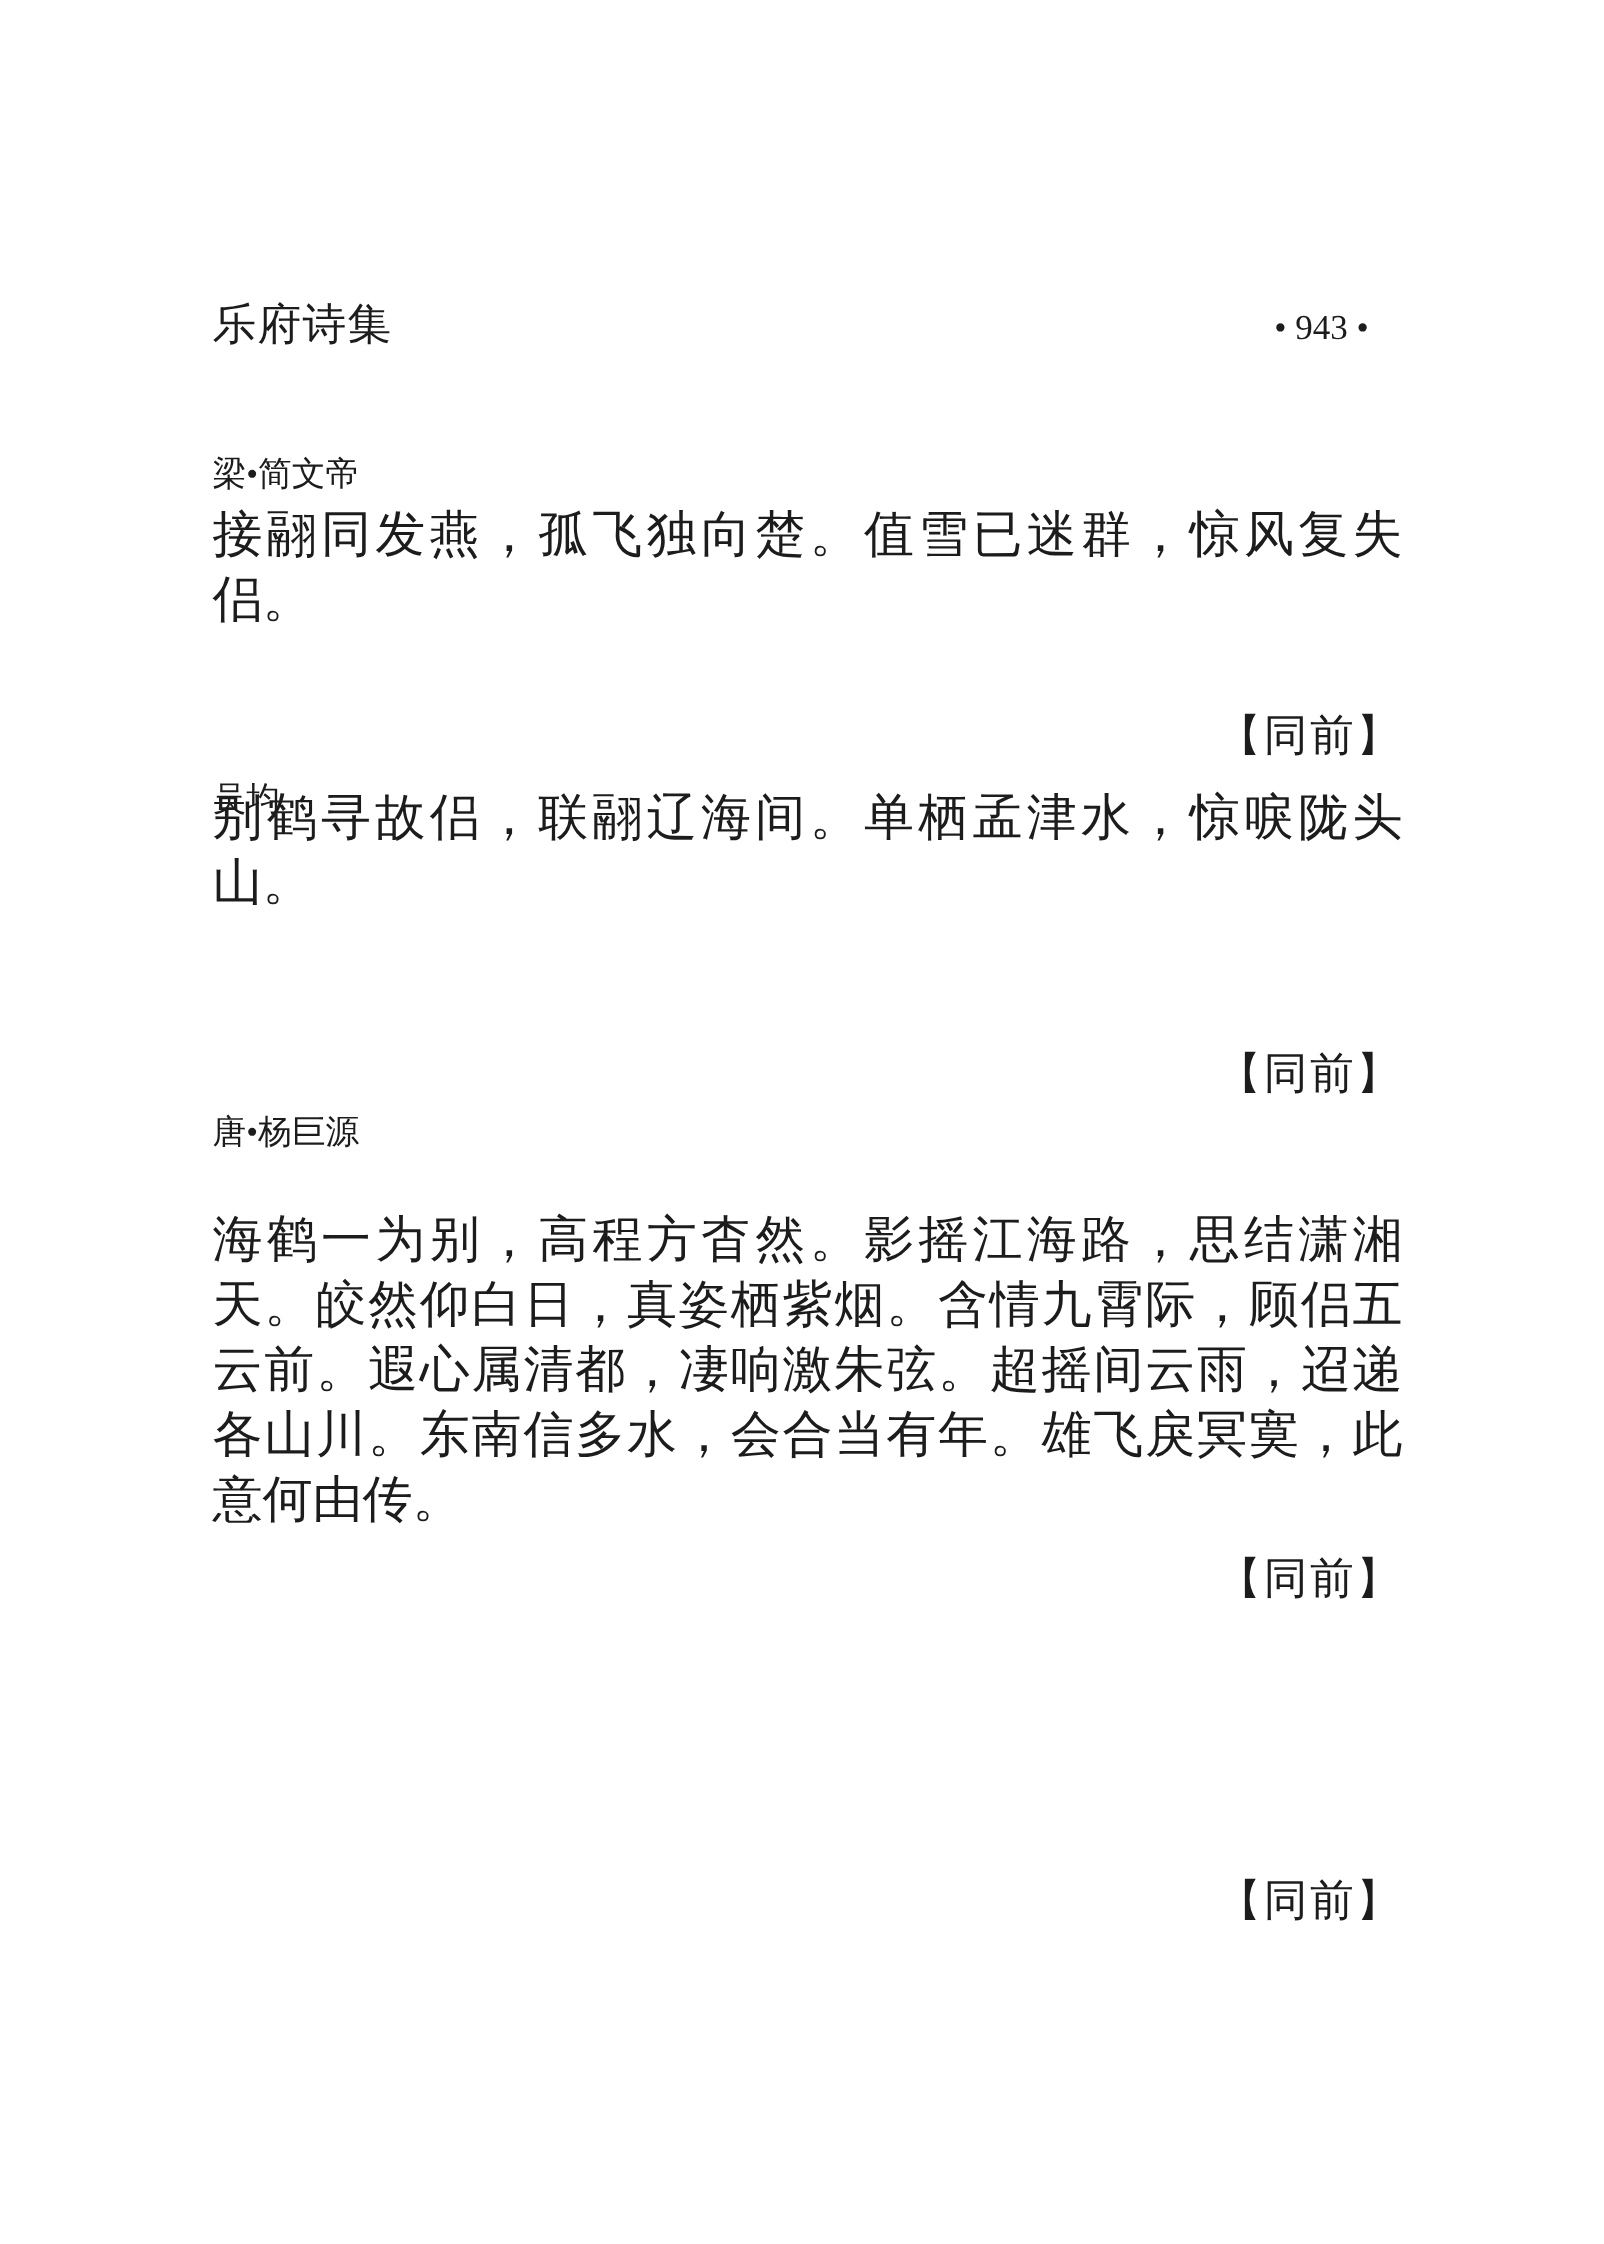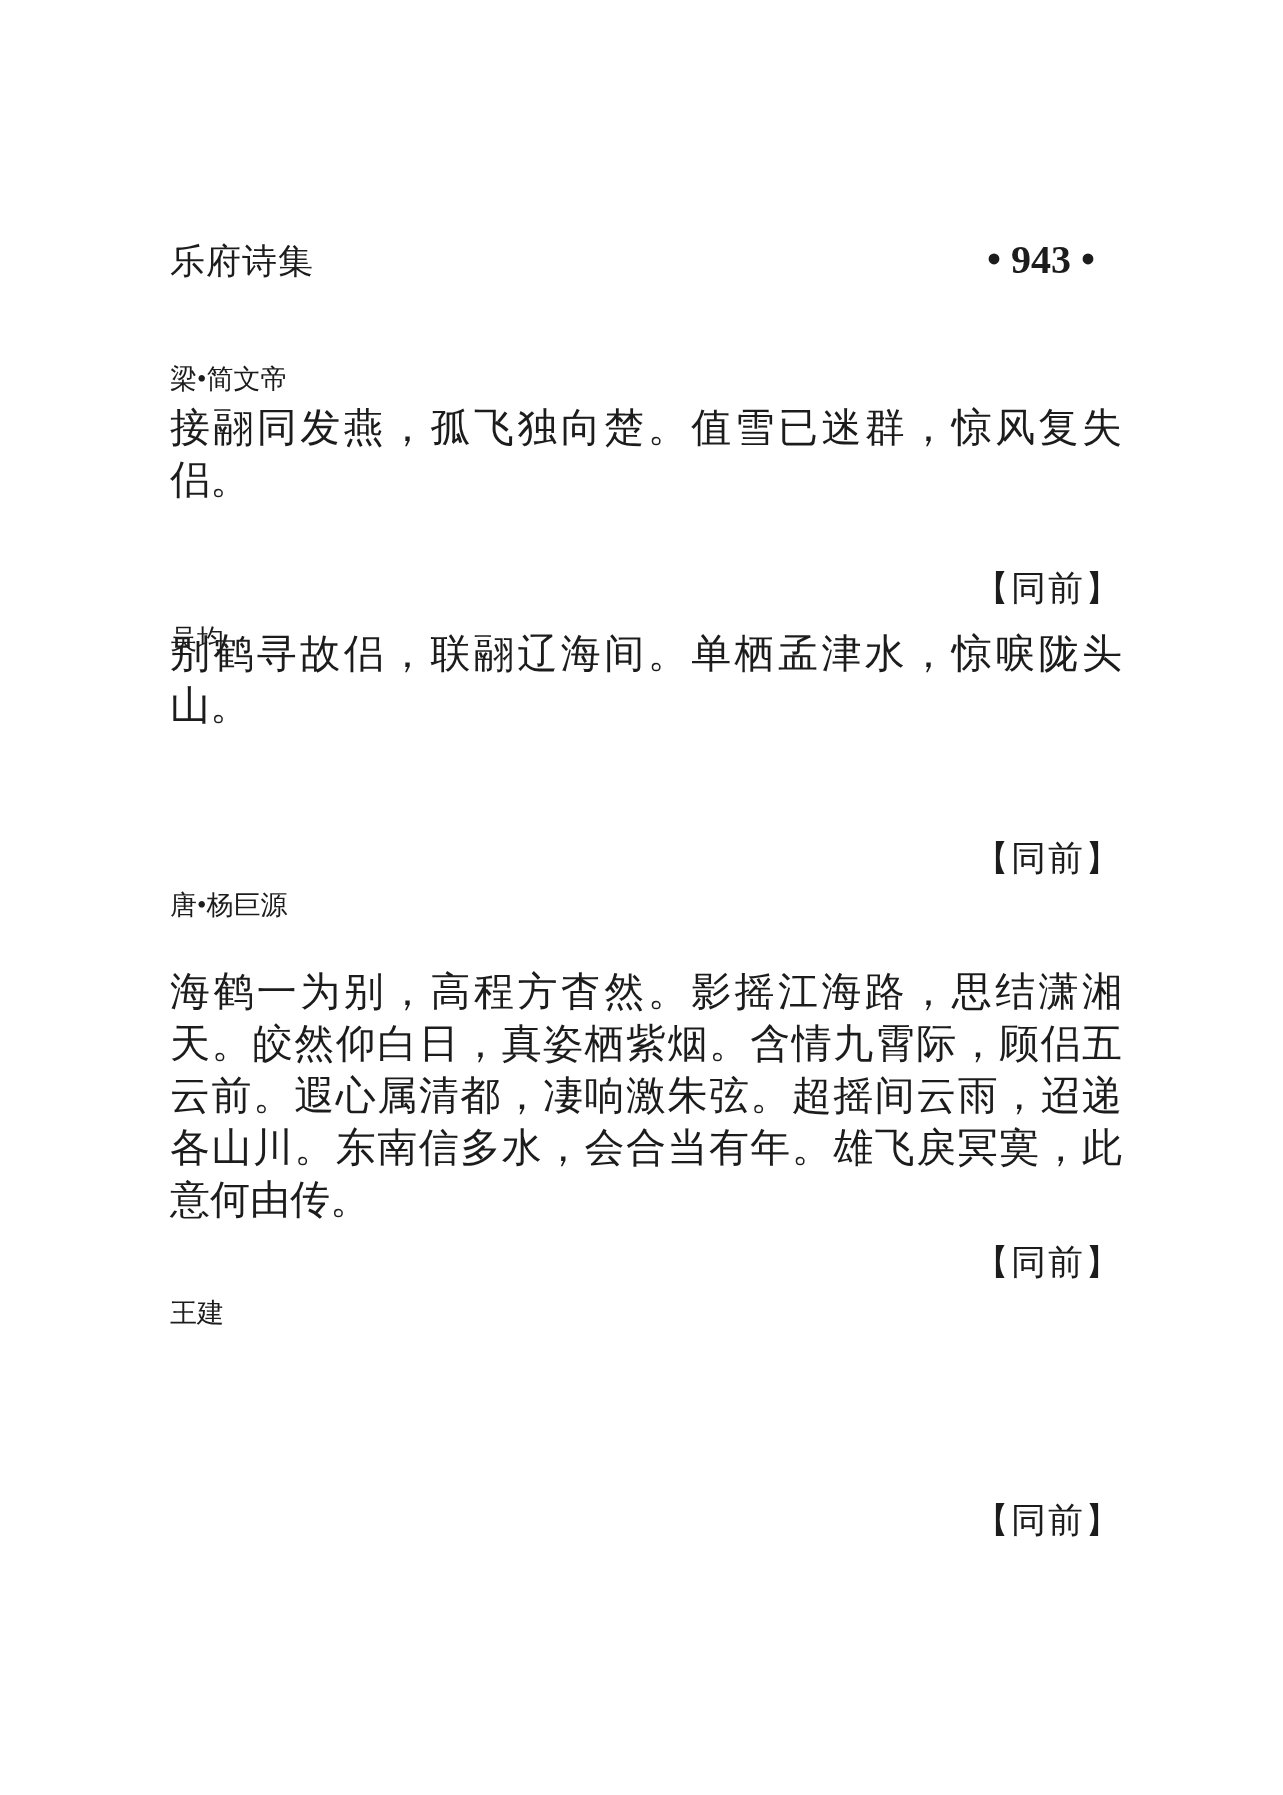--- a/index.html
+++ b/index.html
@@ -22,21 +22,21 @@
     left: 170px;
     top: 238px;
     width: 925px;
     display: flex;
     justify-content: space-between;
     align-items: baseline;
     font-size: 35px;
     line-height: 44px;
   }
   .running-title { letter-spacing: 1px; }
-  .page-number { font-size: 40px; font-weight: bold; }
+  .page-number { font-size: 28px; }
   .author {
     left: 170px;
     width: 952px;
     font-size: 27px;
     line-height: 46px;
     white-space: nowrap;
   }
   .poem {
     left: 170px;
     width: 952px;
@@ -81,17 +81,16 @@
 
   <div class="abs marker t-marker1">【同前】</div>
   <div class="abs author t-author1">吴均</div>
   <div class="abs poem t-poem1">别鹤寻故侣，联翮辽海间。单栖孟津水，惊唳陇头山。</div>
 
   <div class="abs marker t-marker2">【同前】</div>
   <div class="abs author t-author2">唐•杨巨源</div>
   <div class="abs poem t-poem2">海鹤一为别，高程方杳然。影摇江海路，思结潇湘天。皎然仰白日，真姿栖紫烟。含情九霄际，顾侣五云前。遐心属清都，凄响激朱弦。超摇间云雨，迢递各山川。东南信多水，会合当有年。雄飞戾冥寞，此意何由传。</div>
 
   <div class="abs marker t-marker3">【同前】</div>
-  <div class="abs author t-author3">王建</div>
 
   <div class="abs marker t-marker4">【同前】</div>
 
 </div>
 
 </body></html>

